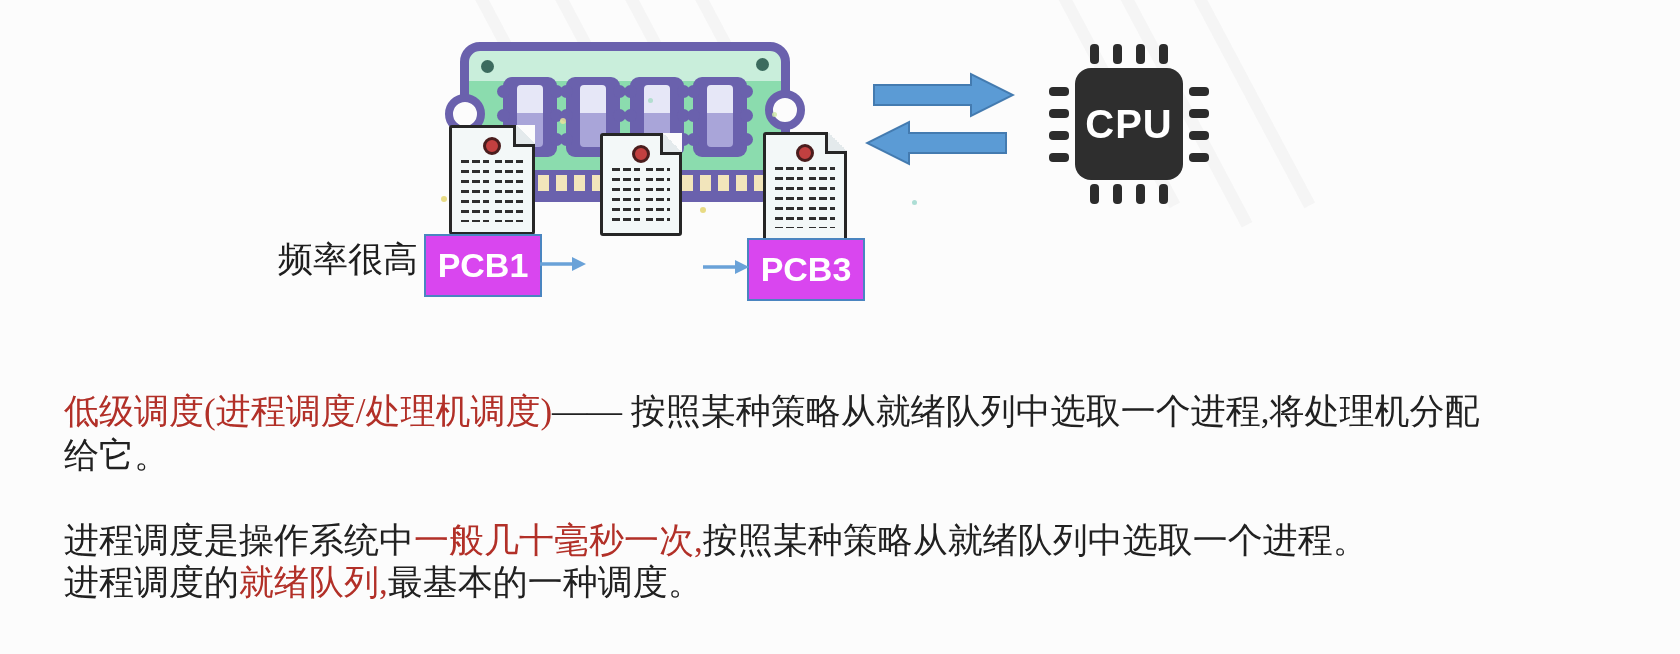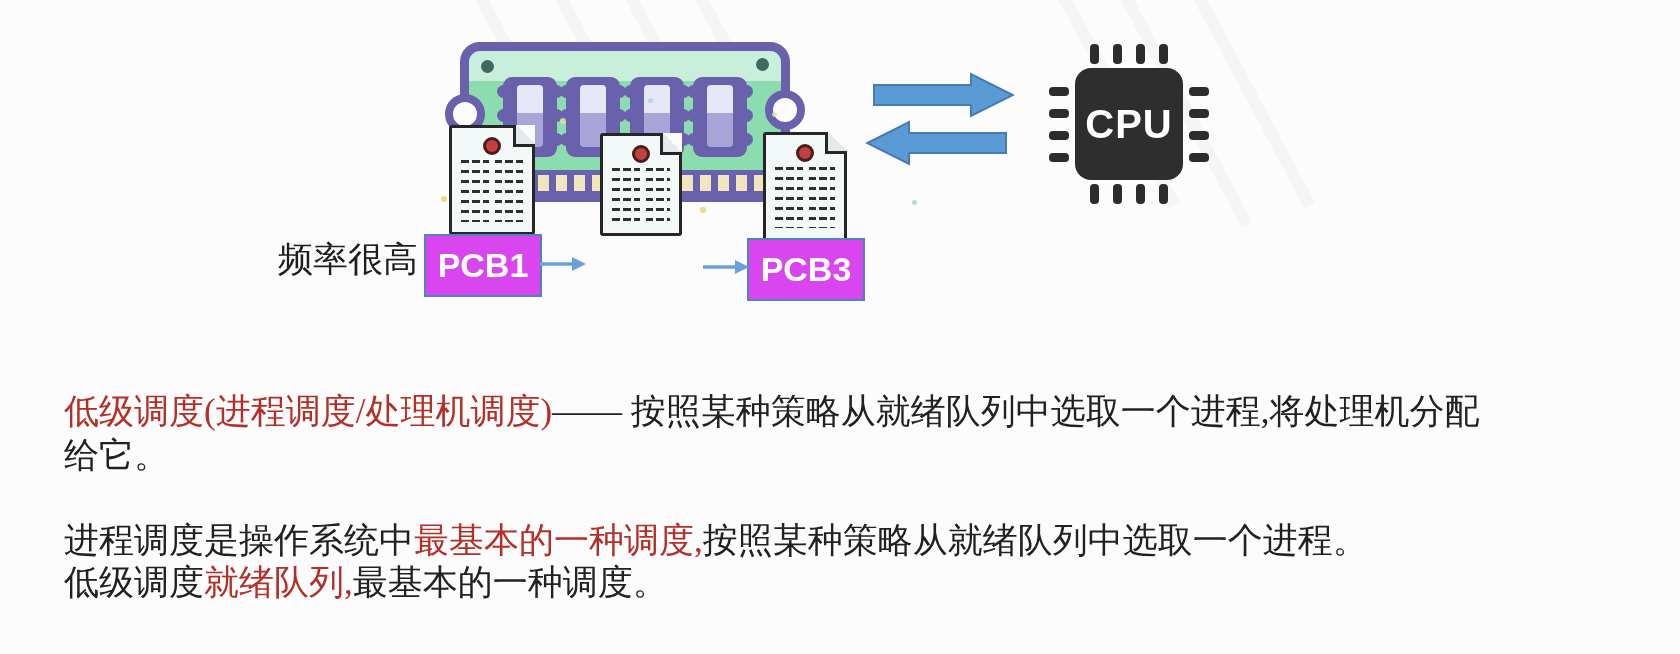--- a/index.html
+++ b/index.html
@@ -185,17 +185,17 @@
       </div>
     <div class="cpu-body">CPU</div>
   </div>
 
   <div class="para p1">
     <span class="red">低级调度(进程调度/处理机调度)</span><span>—— 按照某种策略从就绪队列中选取一个进程,将处理机分配</span><br>
     <span>给它。</span>
   </div>
 
   <div class="para p2">
-    <span>进程调度是操作系统中</span><span class="red">最基本的一种调度,</span><span>按照某种策略从就绪队列中选取一个进程。</span><br>
-    <span>低级调度</span><span class="red">就绪队列,</span><span>最基本的一种调度。</span>
+    <span>进程调度是操作系统中</span><span class="red">一般几十毫秒一次,</span><span>按照某种策略从就绪队列中选取一个进程。</span><br>
+    <span>进程调度的</span><span class="red">就绪队列,</span><span>最基本的一种调度。</span>
   </div>
 
 </div>
 
 </body></html>

